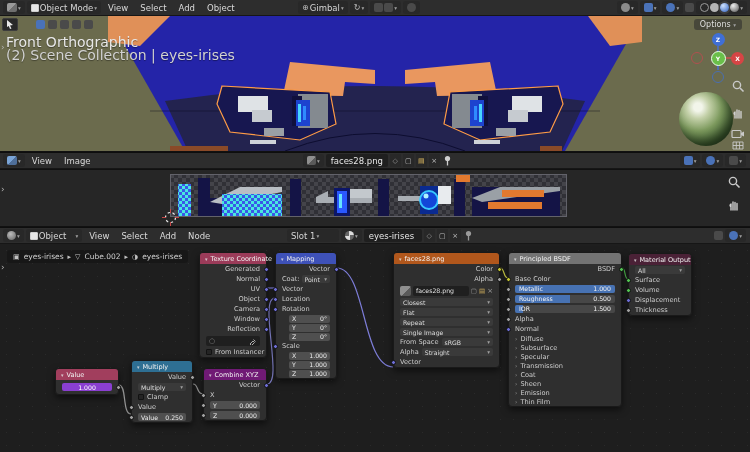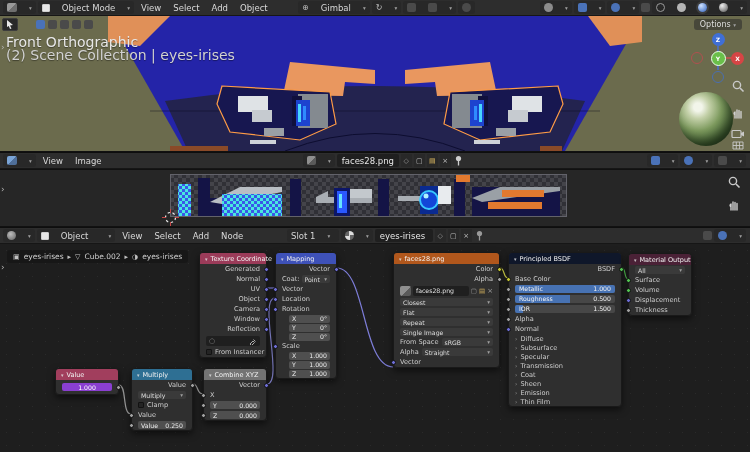--- a/index.html
+++ b/index.html
@@ -3,21 +3,21 @@
 <meta charset="utf-8">
 <style>
   *{margin:0;padding:0;box-sizing:border-box}
   html,body{width:750px;height:452px;overflow:hidden;background:#111}
   body{font-family:"DejaVu Sans",sans-serif;color:#d8d8d8;position:relative}
   .abs{position:absolute}
   
   .hdr{position:absolute;left:0;width:750px;background:#2d2d2d;border-bottom:1px solid #161616;display:flex;align-items:center;font-size:8.5px;color:#d6d6d6}
   .grp{display:flex;align-items:center;gap:2px}
   .menu{padding:0 5px;color:#d9d9d9;white-space:nowrap}
-  .pill{display:flex;align-items:center;gap:12px;background:#282828;border-radius:3px;height:13px;padding:0 4px;white-space:nowrap}
+  .pill{display:flex;align-items:center;gap:1px;background:#282828;border-radius:3px;height:13px;padding:0 4px;white-space:nowrap}
   .chev{font-size:5.5px;color:#9f9f9f}
   .edicon{width:10px;height:9px;border-radius:2px;background:linear-gradient(135deg,#9a9a9a 0 50%,#6f6f6f 50% 100%);display:inline-block}
   .sqico{width:8px;height:8px;border:1px solid #cfcfcf;border-radius:1px;display:inline-block;background:#e7e7e7}
   .mico{width:9px;height:9px;border-radius:2px;display:inline-block;background:#4a4a4a}
   .mico.blue{background:#4a72b8}
   .mico.sphere{border-radius:50%}
   .mico.outline{background:transparent;border:1px solid #9a9a9a}
   .mico.active{box-shadow:0 0 0 2px #50505088}
   .namefield{background:#1f1f1f;border-radius:2px;height:13px;display:flex;align-items:center;padding:0 5px;color:#e6e6e6}
   .icobtn{width:11px;height:13px;display:flex;align-items:center;justify-content:center;background:#282828;color:#bdbdbd;font-size:7px}
@@ -560,21 +560,21 @@
           <span class="chev">▾</span>
         </span>
       </div>
     <div class="nr">
         <i class="sk v l"></i>
         <span>Vector</span>
       </div>
   </div>
 
   <div class="node" style="left:508px;top:8px;width:114px">
-    <div class="nhead" style="background:#0f172a">
+    <div class="nhead" style="background:#737373">
         <span class="chev">▾</span>
         <span>Principled BSDF</span>
       </div>
     <div class="nr end">
         <span>BSDF</span>
         <i class="sk s r"></i>
       </div>
     <div class="nr">
         <i class="sk y l"></i>
         <span>Base Color</span>
@@ -680,21 +680,21 @@
         <span>Value</span>
       </div>
     <div class="nr h14">
         <span class="fld purple ctr">
           <span>1.000</span>
         </span>
         <i class="sk g r" style="top:4.5px"></i>
       </div>
   </div>
 
-  <div class="node" style="left:131px;top:124px;width:62px">
+  <div class="node" style="left:131px;top:116px;width:62px">
     <div class="nhead" style="background:#2e6f93">
         <span class="chev">▾</span>
         <span>Multiply</span>
       </div>
     <div class="nr end">
         <span>Value</span>
         <i class="sk g r"></i>
       </div>
     <div class="nr">
         <span class="drop">
@@ -713,21 +713,21 @@
     <div class="nr">
         <i class="sk g l"></i>
         <span class="fld">
           <span>Value</span>
           <span>0.250</span>
         </span>
       </div>
   </div>
 
   <div class="node" style="left:203px;top:124px;width:64px">
-    <div class="nhead" style="background:#737373">
+    <div class="nhead" style="background:#701a75">
         <span class="chev">▾</span>
         <span>Combine XYZ</span>
       </div>
     <div class="nr end">
         <span>Vector</span>
         <i class="sk v r"></i>
       </div>
     <div class="nr">
         <i class="sk g l"></i>
         <span>X</span>

